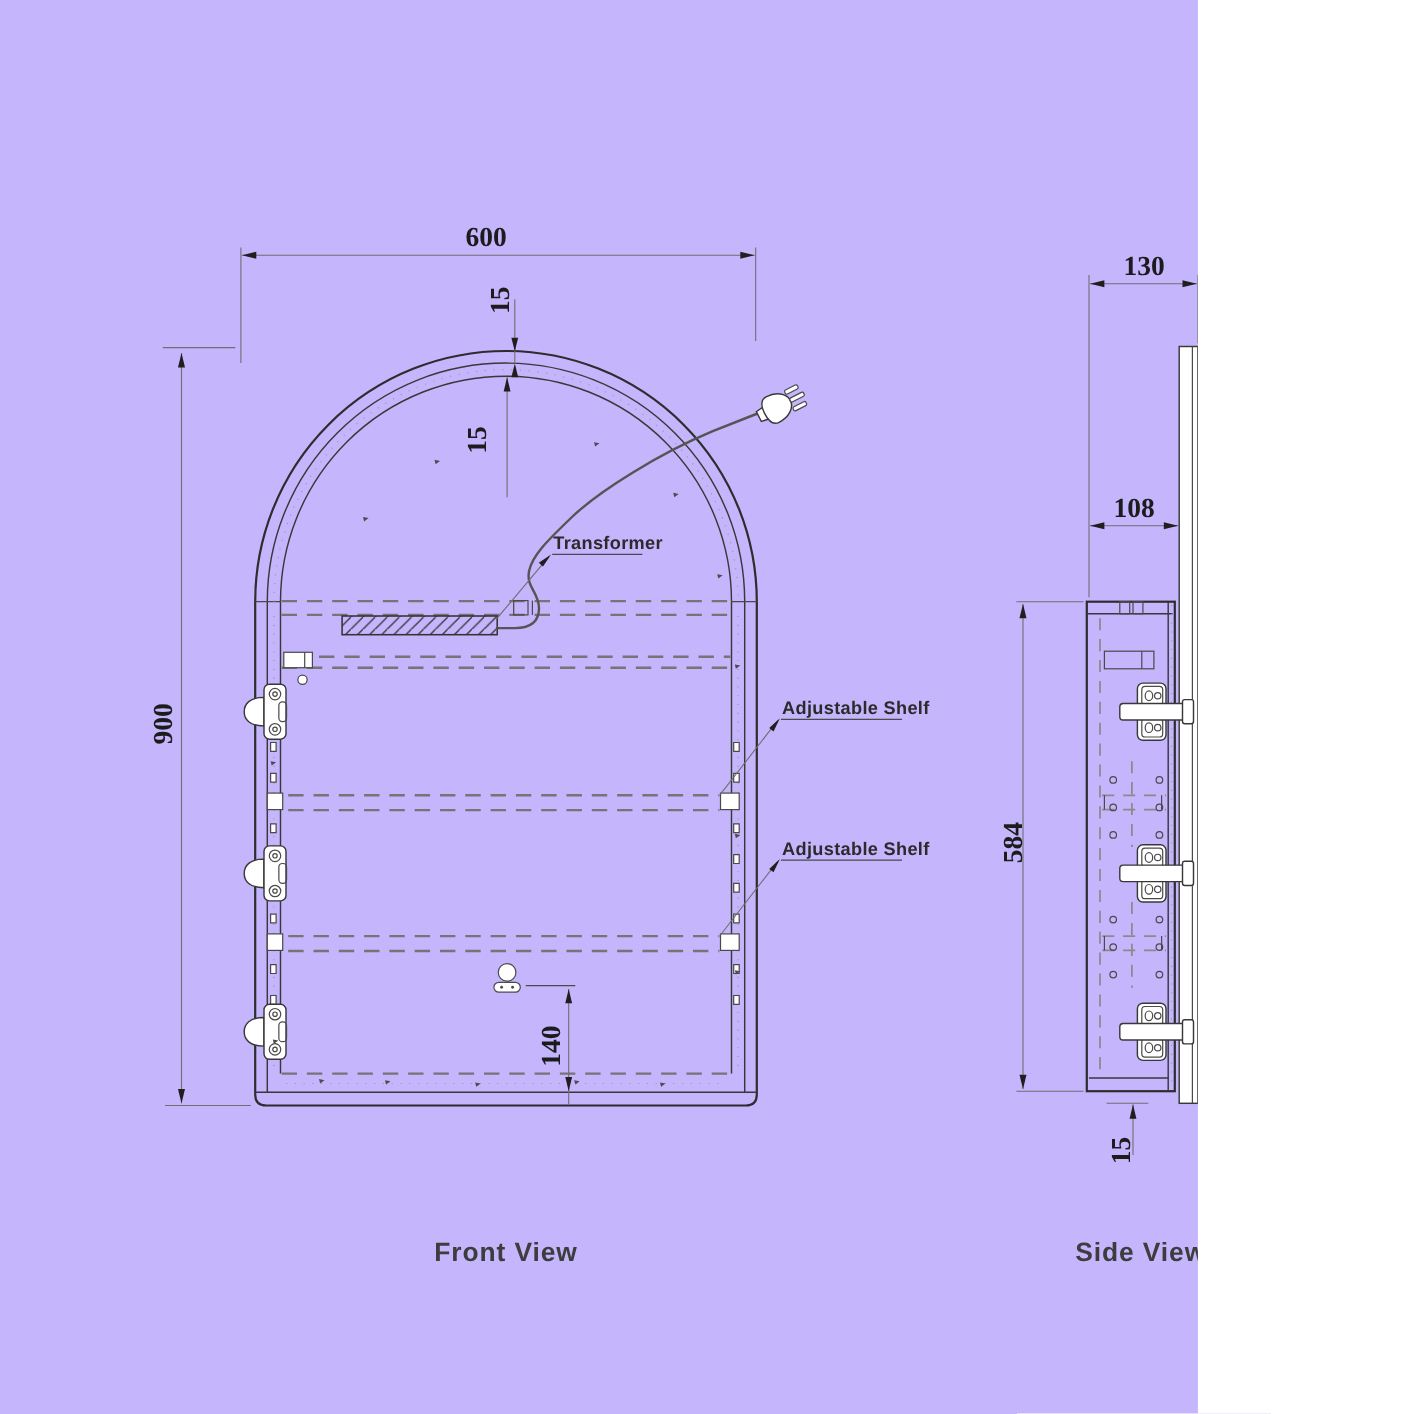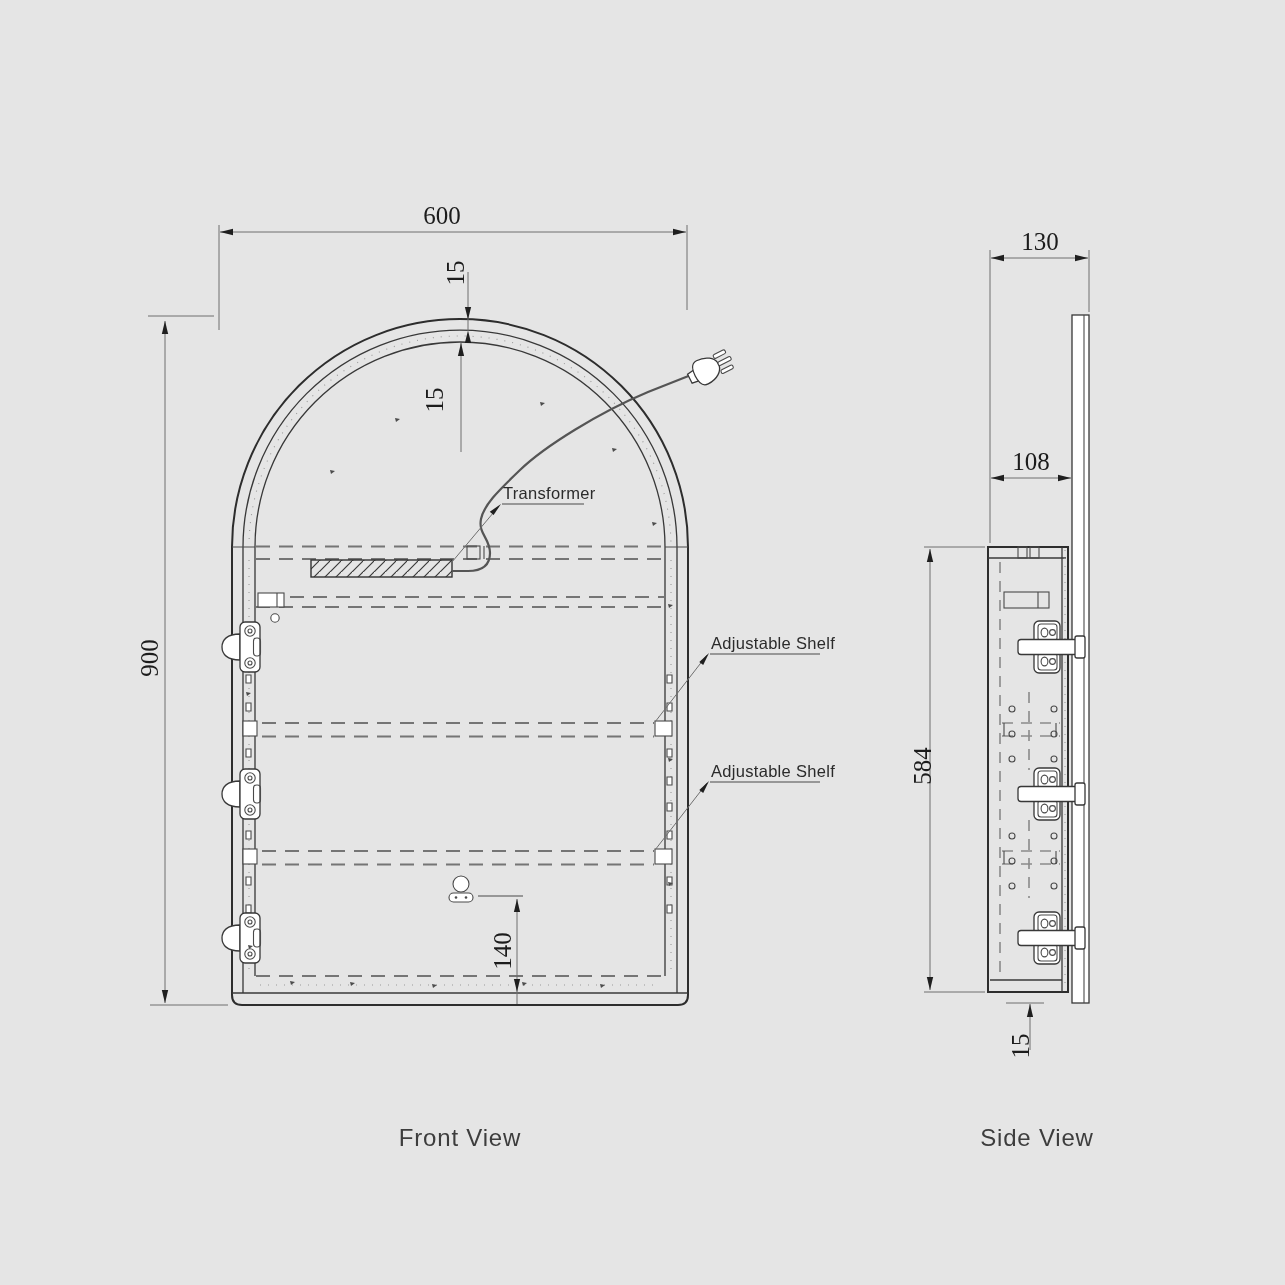--- a/index.html
+++ b/index.html
@@ -1,16 +1,16 @@
 <!DOCTYPE html>
 <html><head>
 <meta charset="utf-8">
 <style>
   html,body{margin:0;padding:0;background:#ffffff;}
-  .sheet{width:1285px;height:1285px;background:#e5e5e5;position:relative;overflow:hidden;}
+  .sheet{width:1089px;height:1285px;background:#c4b5fd;position:relative;overflow:hidden;font-weight:bold;}
   svg{display:block;}
   text{font-family:"Liberation Serif","DejaVu Serif",serif;fill:#1c1c1c;}
   .dimnum{font-size:25px;}
   .lbl{font-family:"Liberation Sans","DejaVu Sans",sans-serif;font-size:16.5px;fill:#2b2b2b;letter-spacing:.3px;}
   .caption{font-family:"Liberation Sans","DejaVu Sans",sans-serif;font-size:24px;fill:#3d3d3d;letter-spacing:.8px;}
   .ol{stroke:#2d2d2d;stroke-width:2;fill:none;}
   .ml{stroke:#383838;stroke-width:1.3;fill:none;}
   .tl{stroke:#4a4a4a;stroke-width:1.1;fill:none;}
   .dash{stroke:#757575;stroke-width:2.2;fill:none;stroke-dasharray:14 9;}
   .dash2{stroke:#8a8a8a;stroke-width:1.6;fill:none;stroke-dasharray:11 8;}

